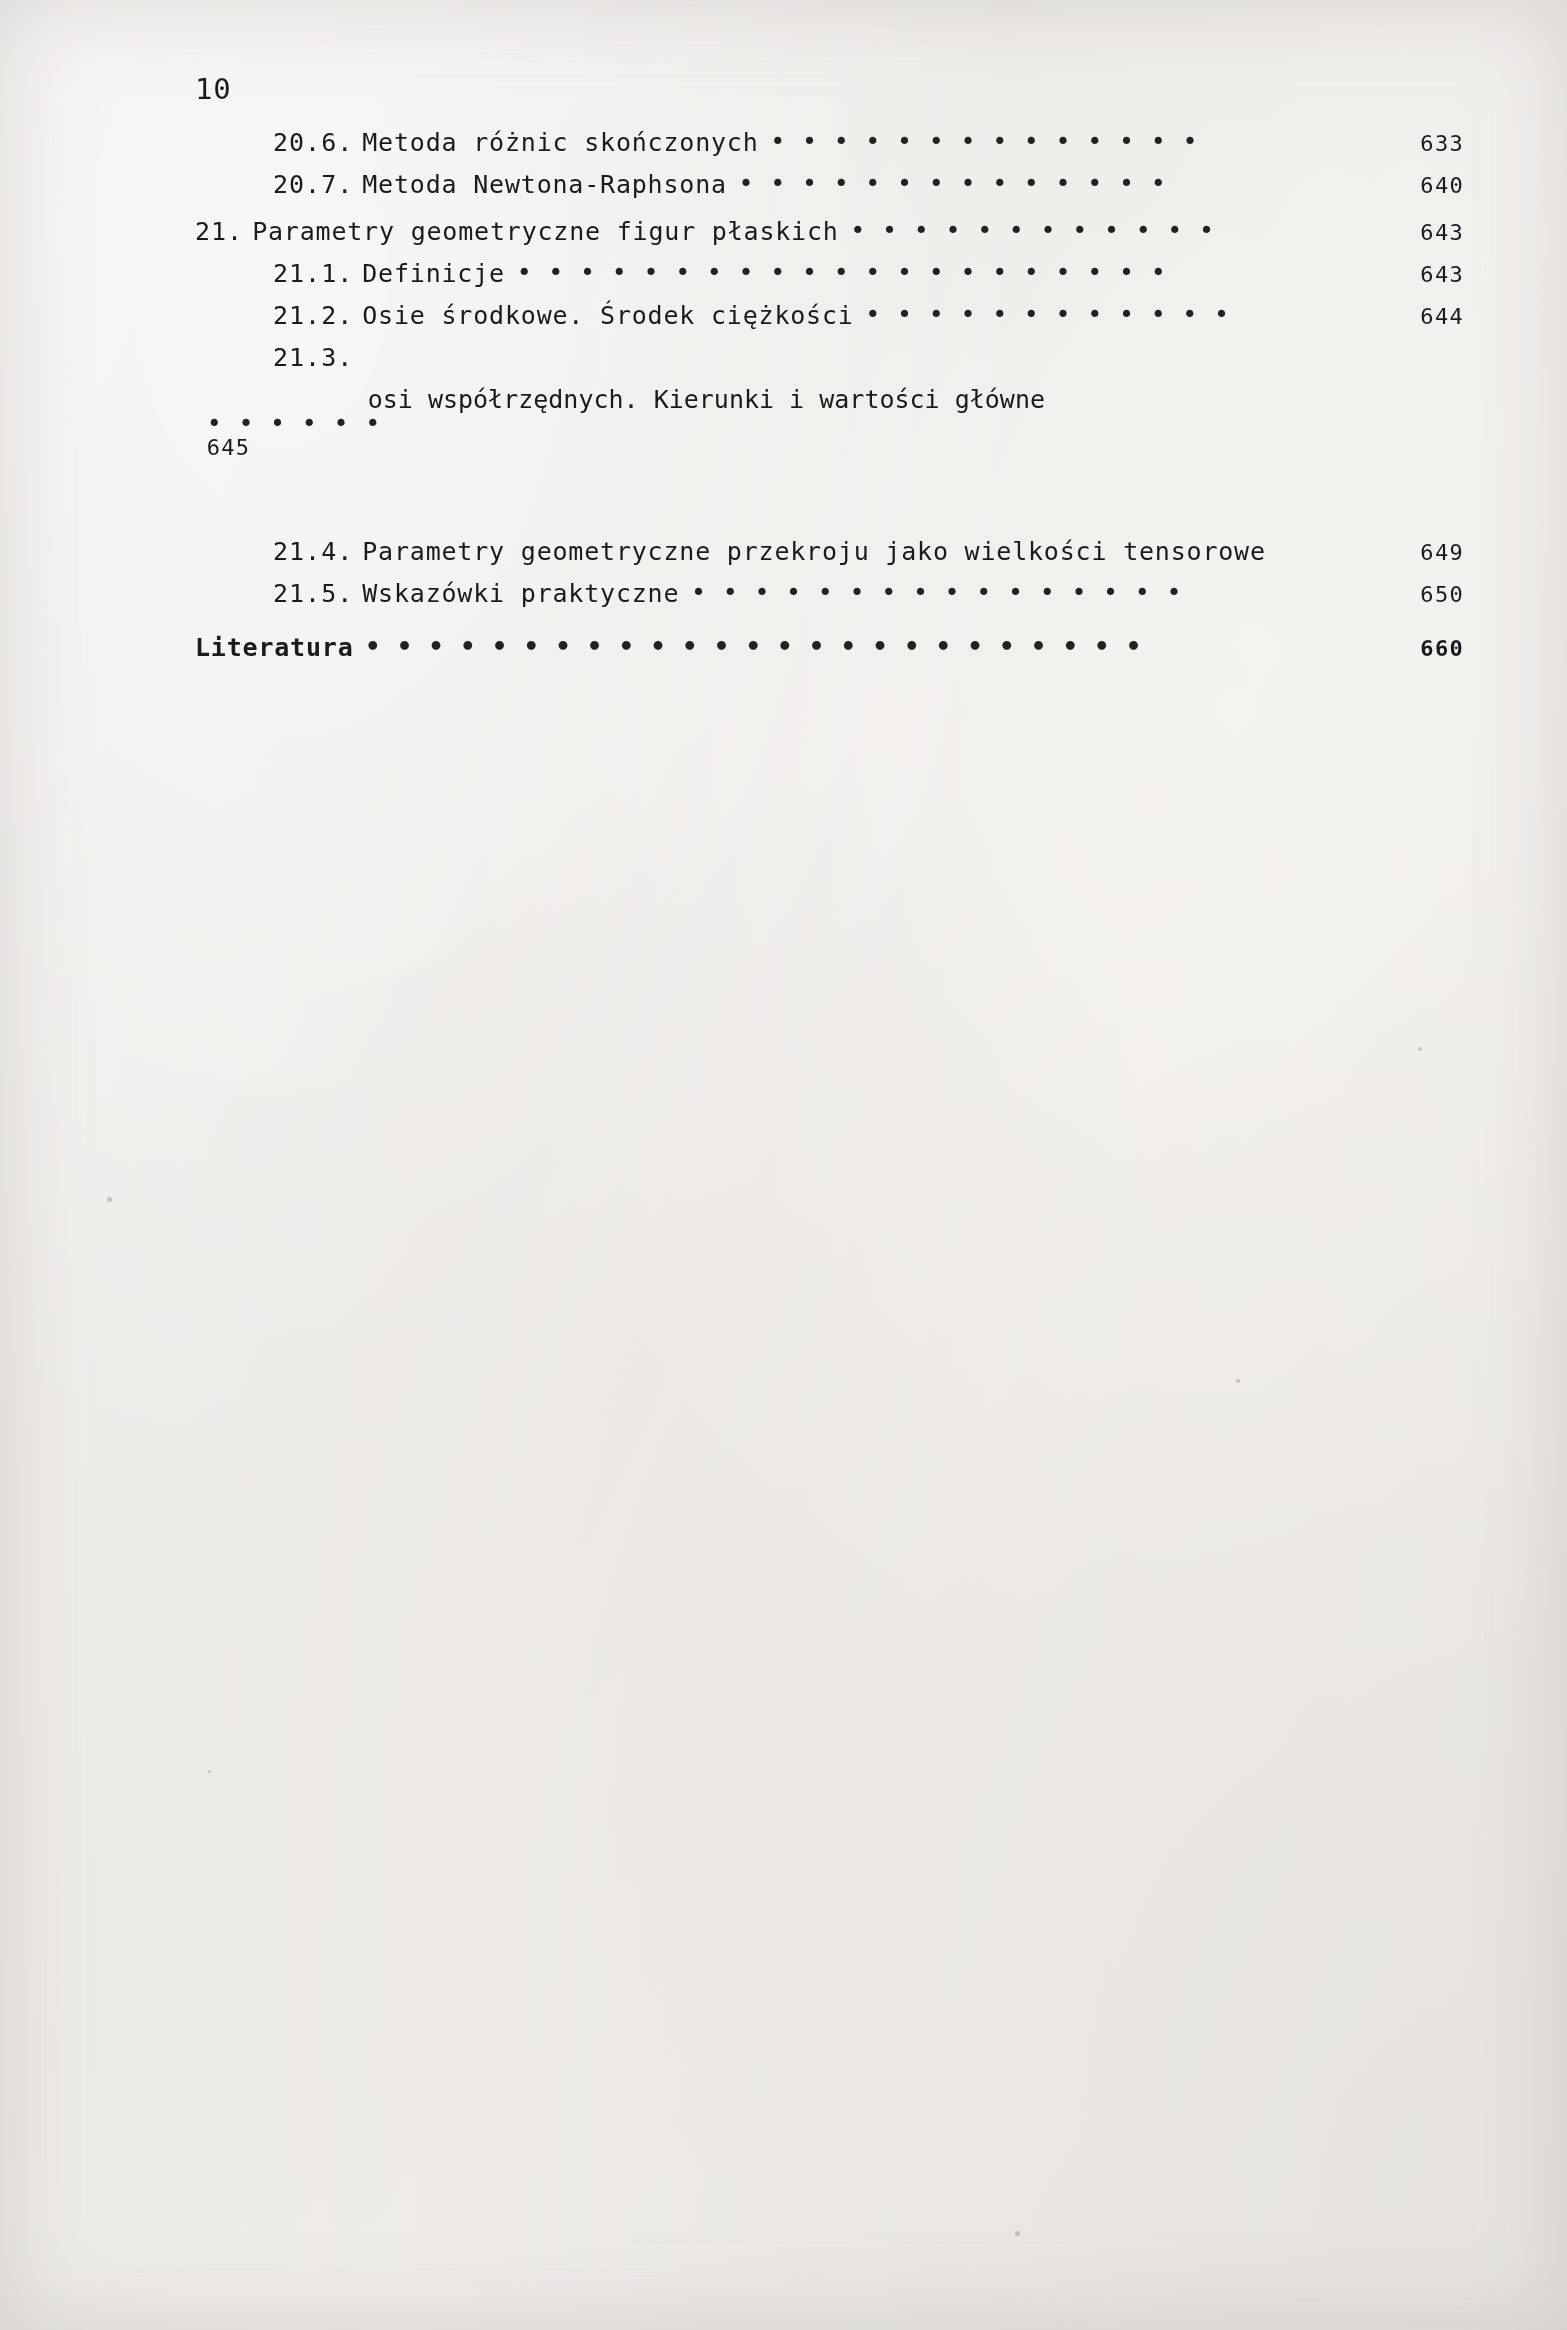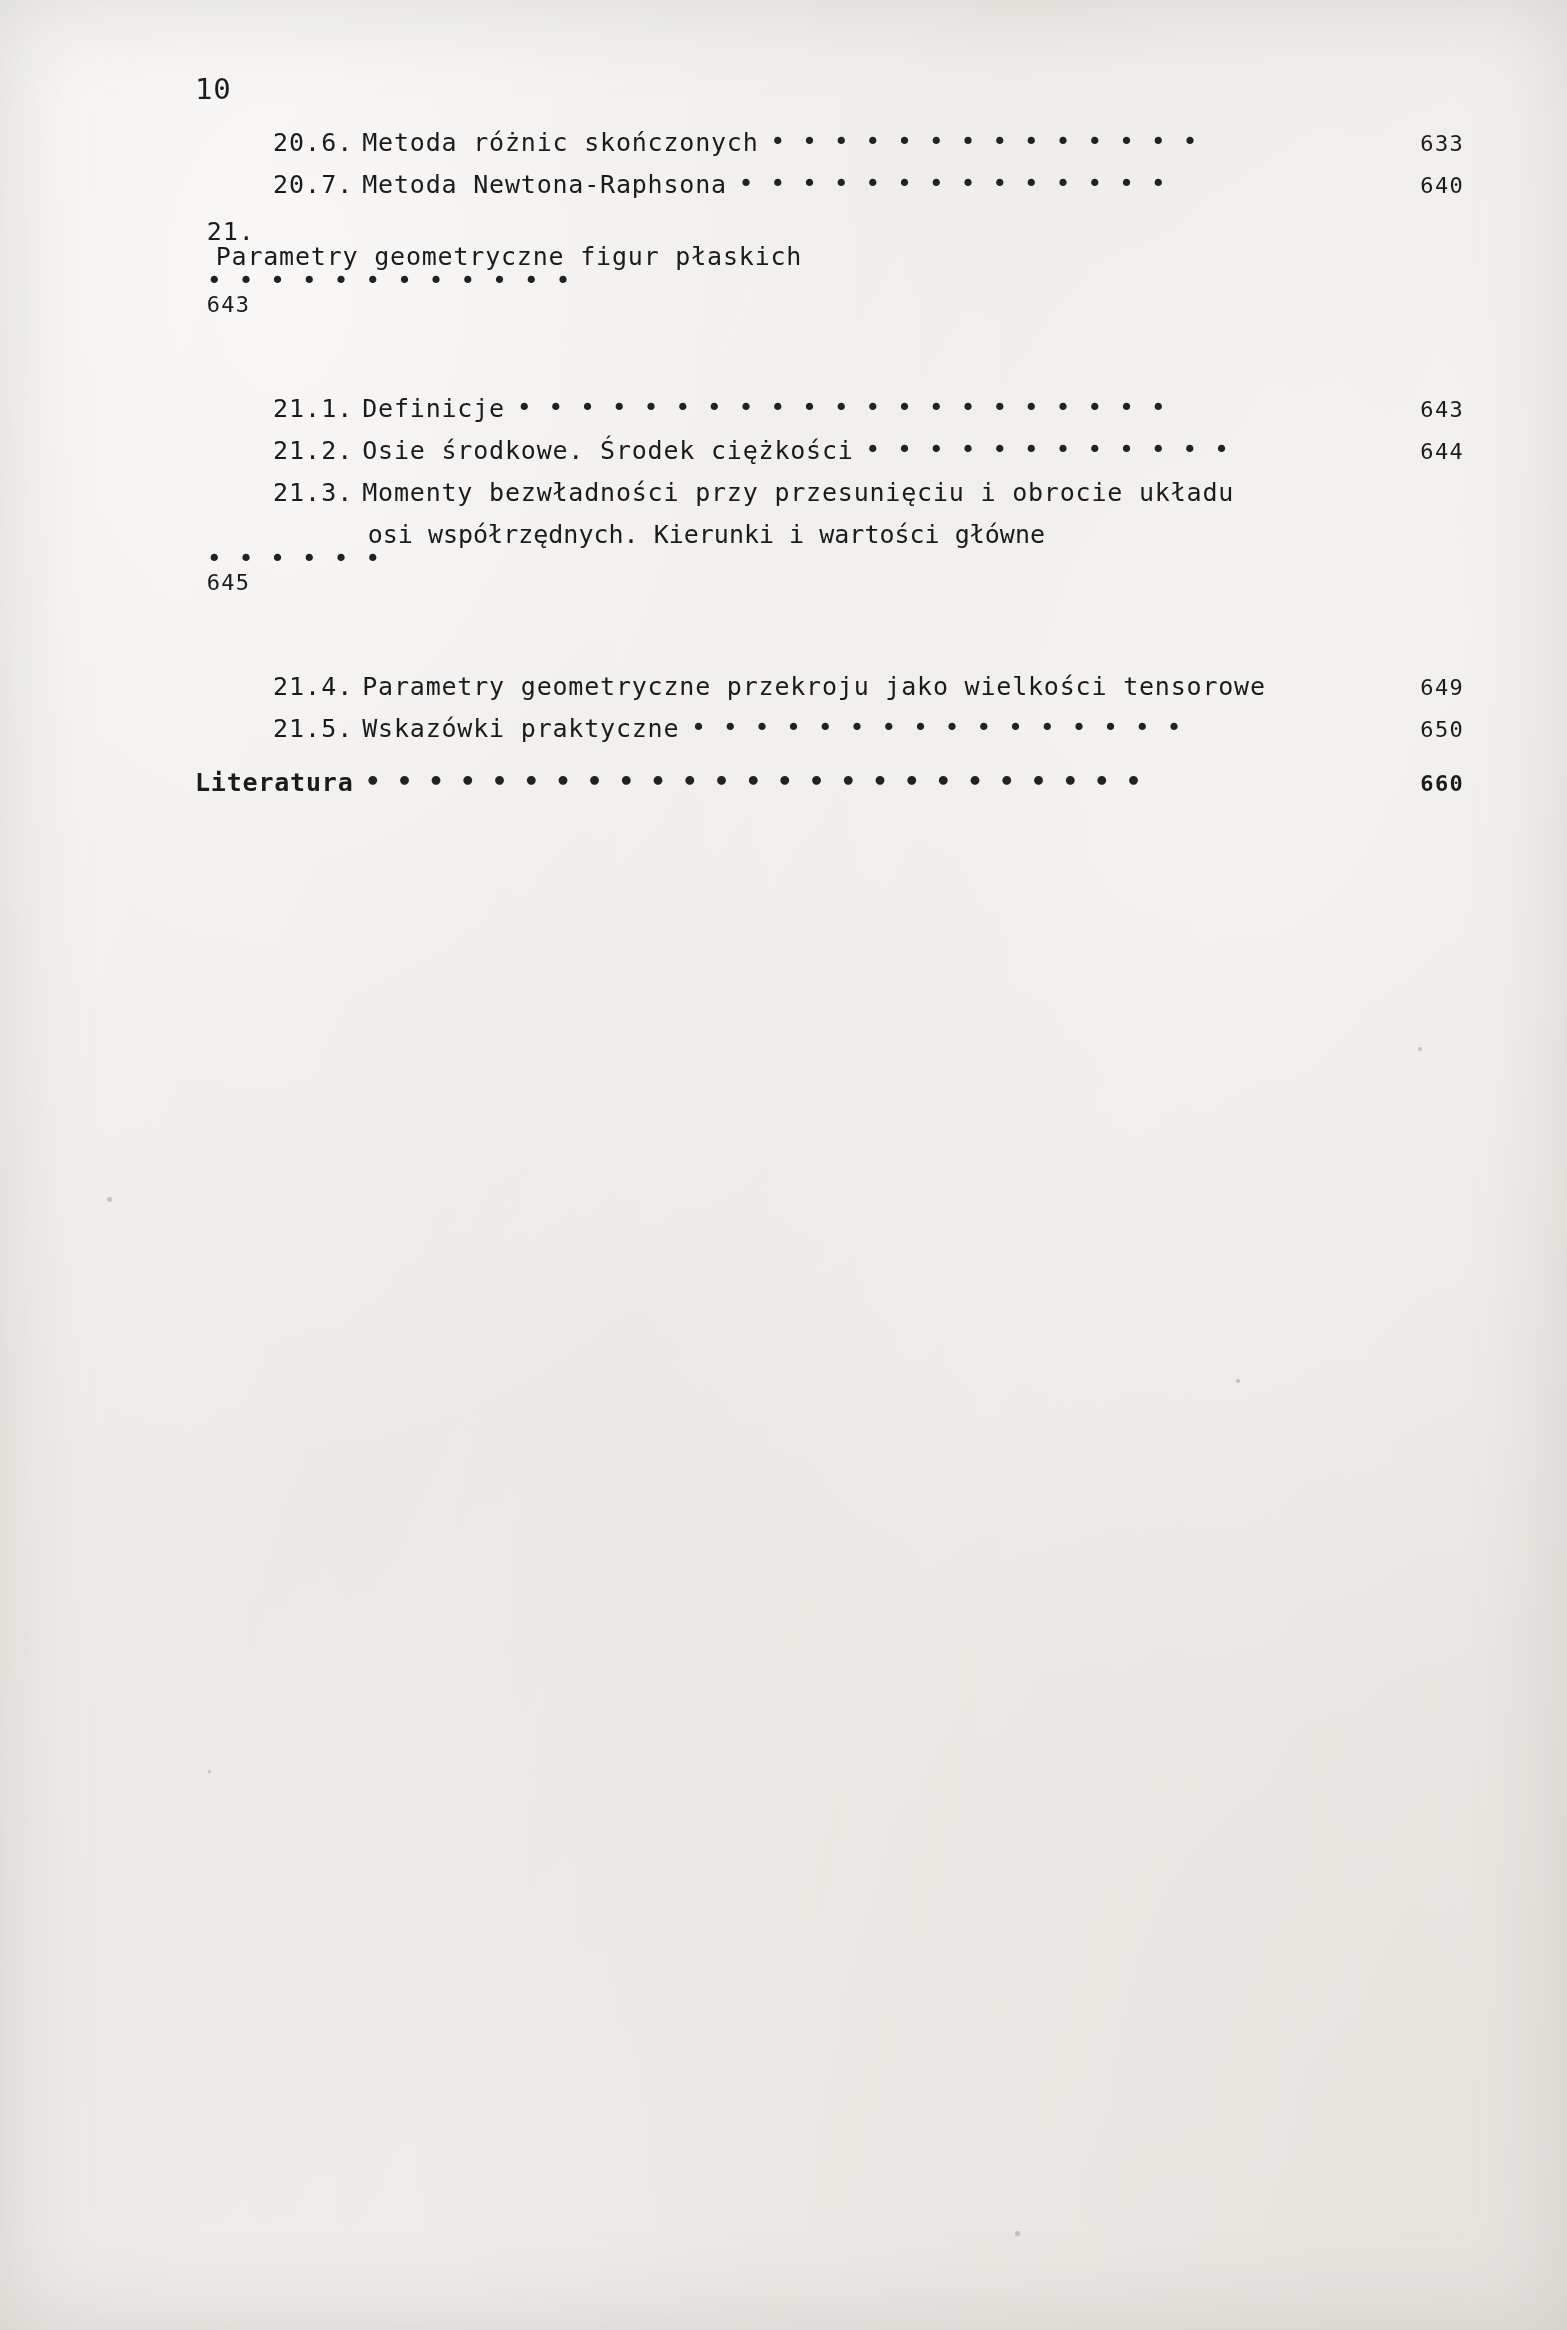--- a/index.html
+++ b/index.html
@@ -62,21 +62,20 @@
     line-height: 1.0;
   }
 
   .toc-row {
     display: flex;
     align-items: baseline;
     margin-bottom: 17px;
   }
   .toc-row.group-gap {
     margin-top: 22px;
-    flex-direction: column;
   }
 
   .num {
     flex: 0 0 auto;
     white-space: pre;
     letter-spacing: 1px;
   }
   .title {
     flex: 0 0 auto;
     white-space: pre;
@@ -178,21 +177,20 @@
 
     <div class="toc-row">
       <span class="num" style="padding-left:78px;text-align:center;">21.2.</span>
       <span class="title">Osie środkowe. Środek ciężkości</span>
       <span class="leader">• • • • • • • • • • • •</span>
       <span class="page">644</span>
     </div>
 
     <div class="toc-row">
       <span class="num" style="padding-left:78px;">21.3.</span>
-      <span class="title">Momenty bezwładności przy przesunięciu i obrocie układu</span>
     </div>
     <div class="cont-row">
       <span class="cont-indent" style="padding-left:161px;">osi współrzędnych. Kierunki i wartości główne</span>
       <span class="leader">• • • • • •</span>
       <span class="page">645</span>
     </div>
 
     <div class="toc-row">
       <span class="num" style="padding-left:78px;">21.4.</span>
       <span class="title">Parametry geometryczne przekroju jako wielkości tensorowe</span>

